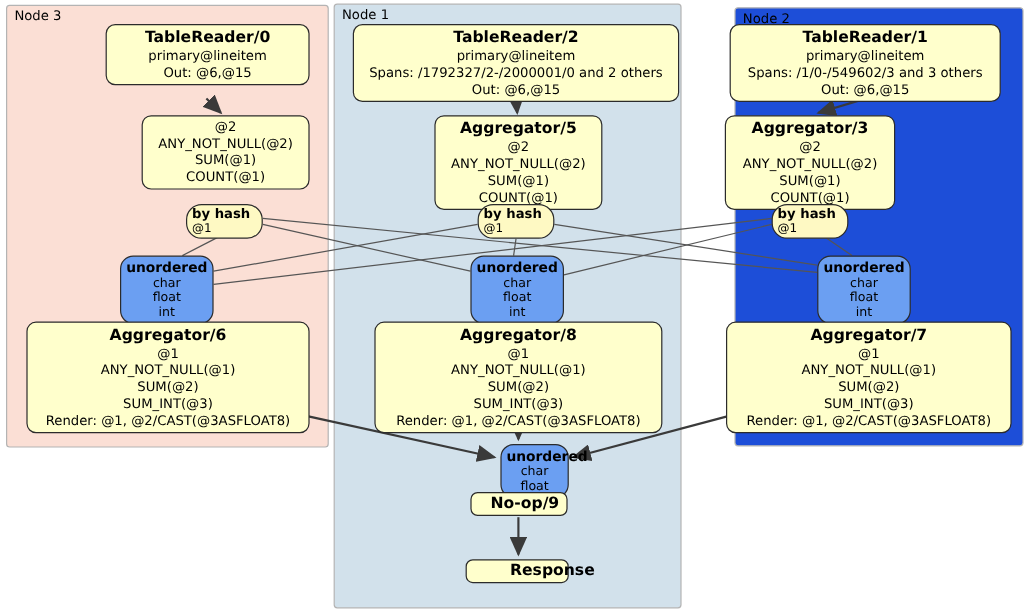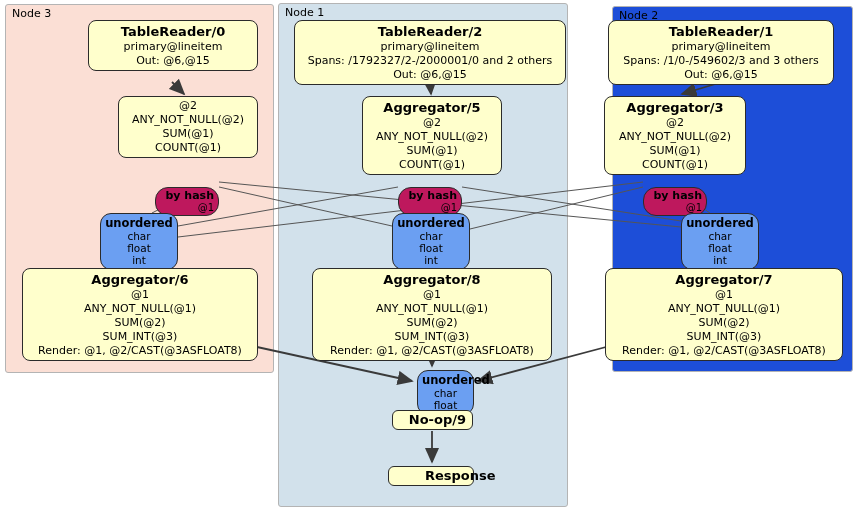--- a/index.html
+++ b/index.html
@@ -38,27 +38,26 @@
     text-align:center;
     font-size:11px;line-height:14px;
     padding:2px 4px;
     white-space:nowrap;
     color:#000;
   }
   .box-title{font-weight:bold;font-size:13px;line-height:17px;}
   .router{
     position:absolute;
     box-sizing:border-box;
-    background:#be185d;
+    background:#fef9c3;
     border:1px solid #2b2b2b;
     border-radius:13px;
-    text-align:right;
+    text-align:left;
     padding:1px 4px;
     color:#000;
-    margin-top:17px;
   }
   .router-title{font-weight:bold;font-size:11px;line-height:13px;}
   .router-sub{font-size:10px;line-height:12px;}
   .sync{
     position:absolute;
     box-sizing:border-box;
     background:#6b9ff2;
     border:1px solid #2b2b2b;
     border-radius:11px;
     text-align:center;

